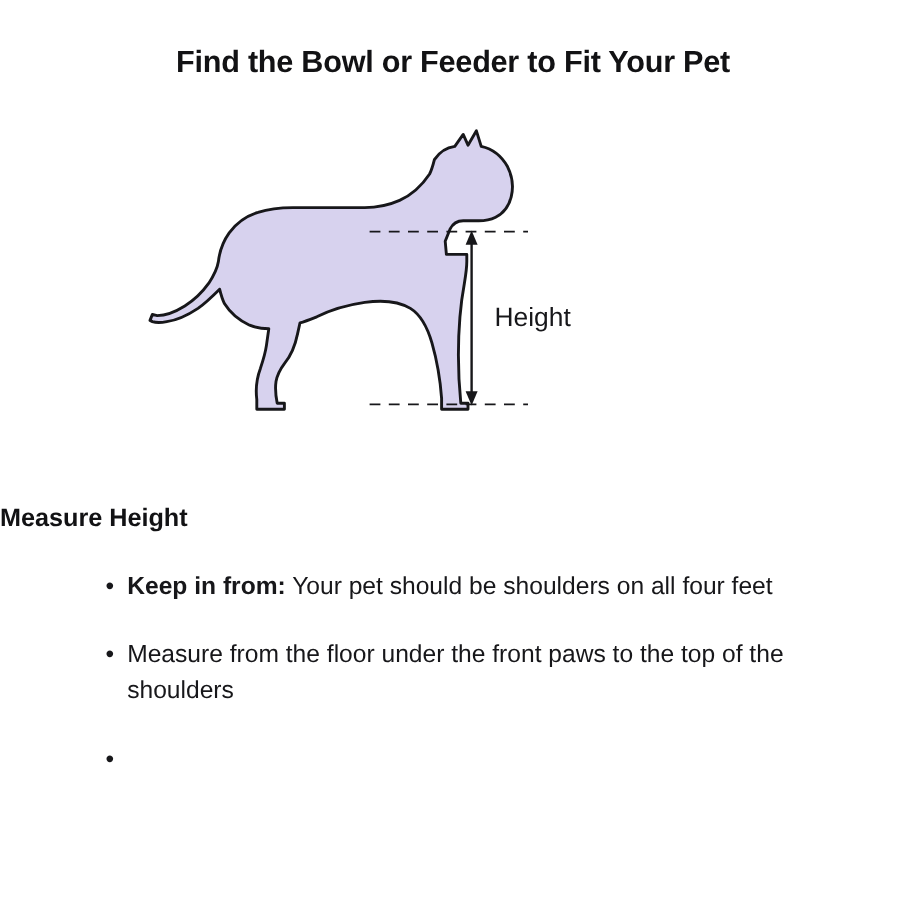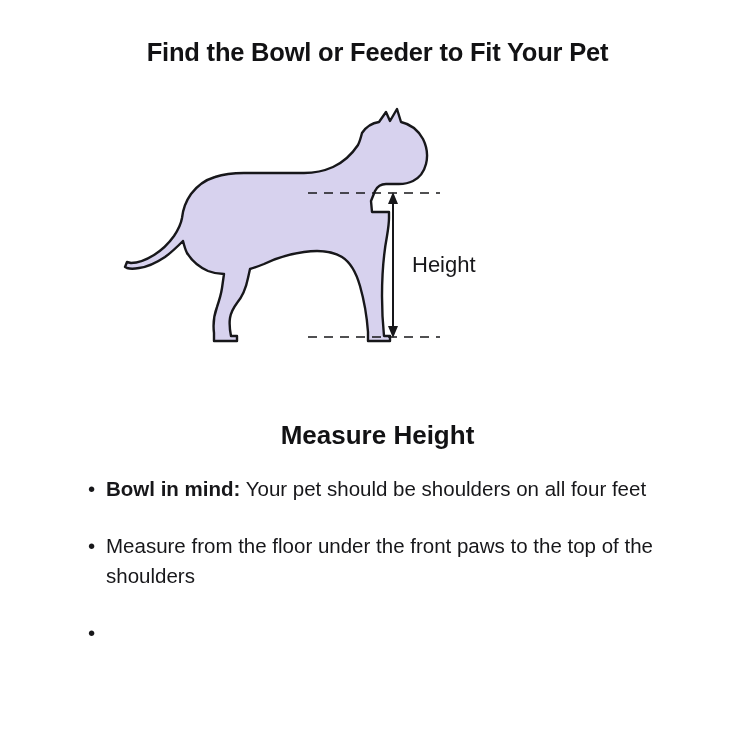--- a/index.html
+++ b/index.html
@@ -40,22 +40,21 @@
   }
   .figure svg {
     display: block;
     margin: 0 auto;
   }
   .subtitle {
     position: absolute;
     top: 420px;
     left: 0;
     width: 755px;
-    text-align: center;
-    font-size: 26px;
+    font-size: 21px;
     font-weight: bold;
     color: #121214;
   }
   .bullets {
     position: absolute;
     top: 474px;
     left: 88px;
     width: 600px;
   }
   .bullet {
@@ -162,21 +161,21 @@
       <text class="height-label" x="312" y="172">Height</text>
     </svg>
   </div>
 
   <div class="subtitle">Measure Height</div>
 
   <div class="bullets">
 
     <div class="bullet">
       <span class="dot">•</span>
-      <b>Bowl in mind:</b><span> Your pet should be shoulders on all four feet</span>
+      <b>Keep in from:</b><span> Your pet should be shoulders on all four feet</span>
     </div>
 
     <div class="bullet">
       <span class="dot">•</span>
       <span>Measure from the floor under the front paws to the top of the shoulders</span>
     </div>
 
     <div class="bullet">
       <span class="dot">•</span>
     </div>

